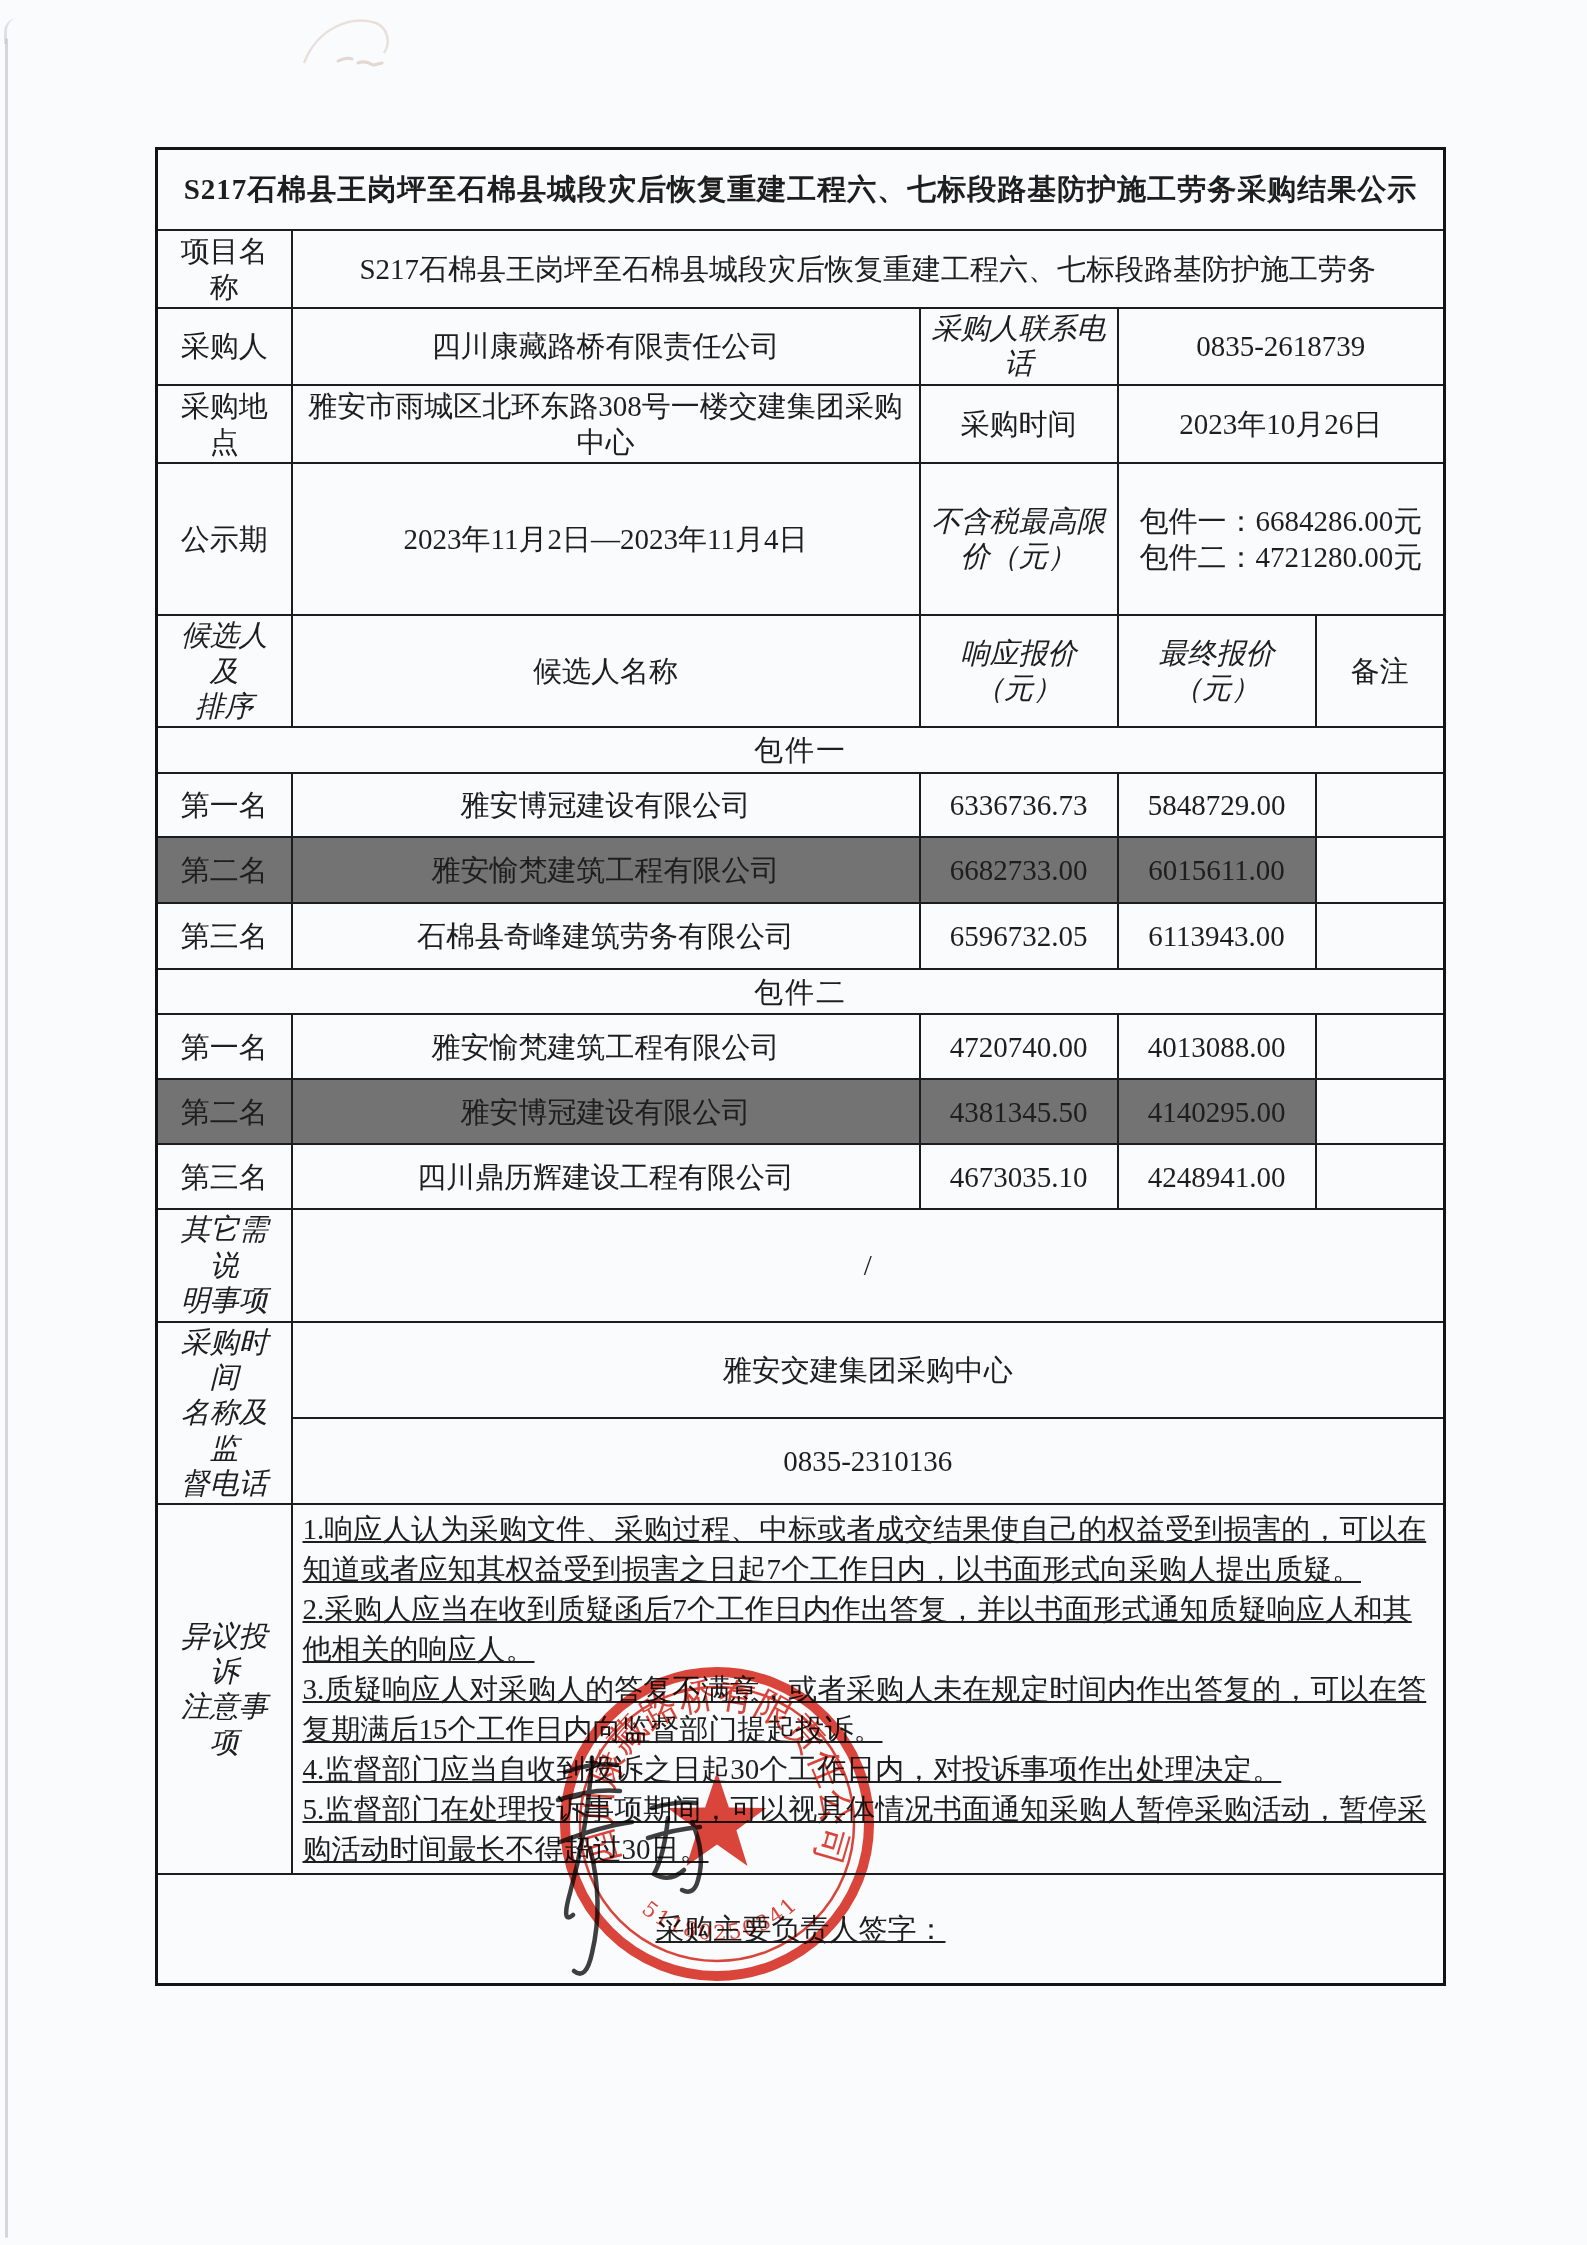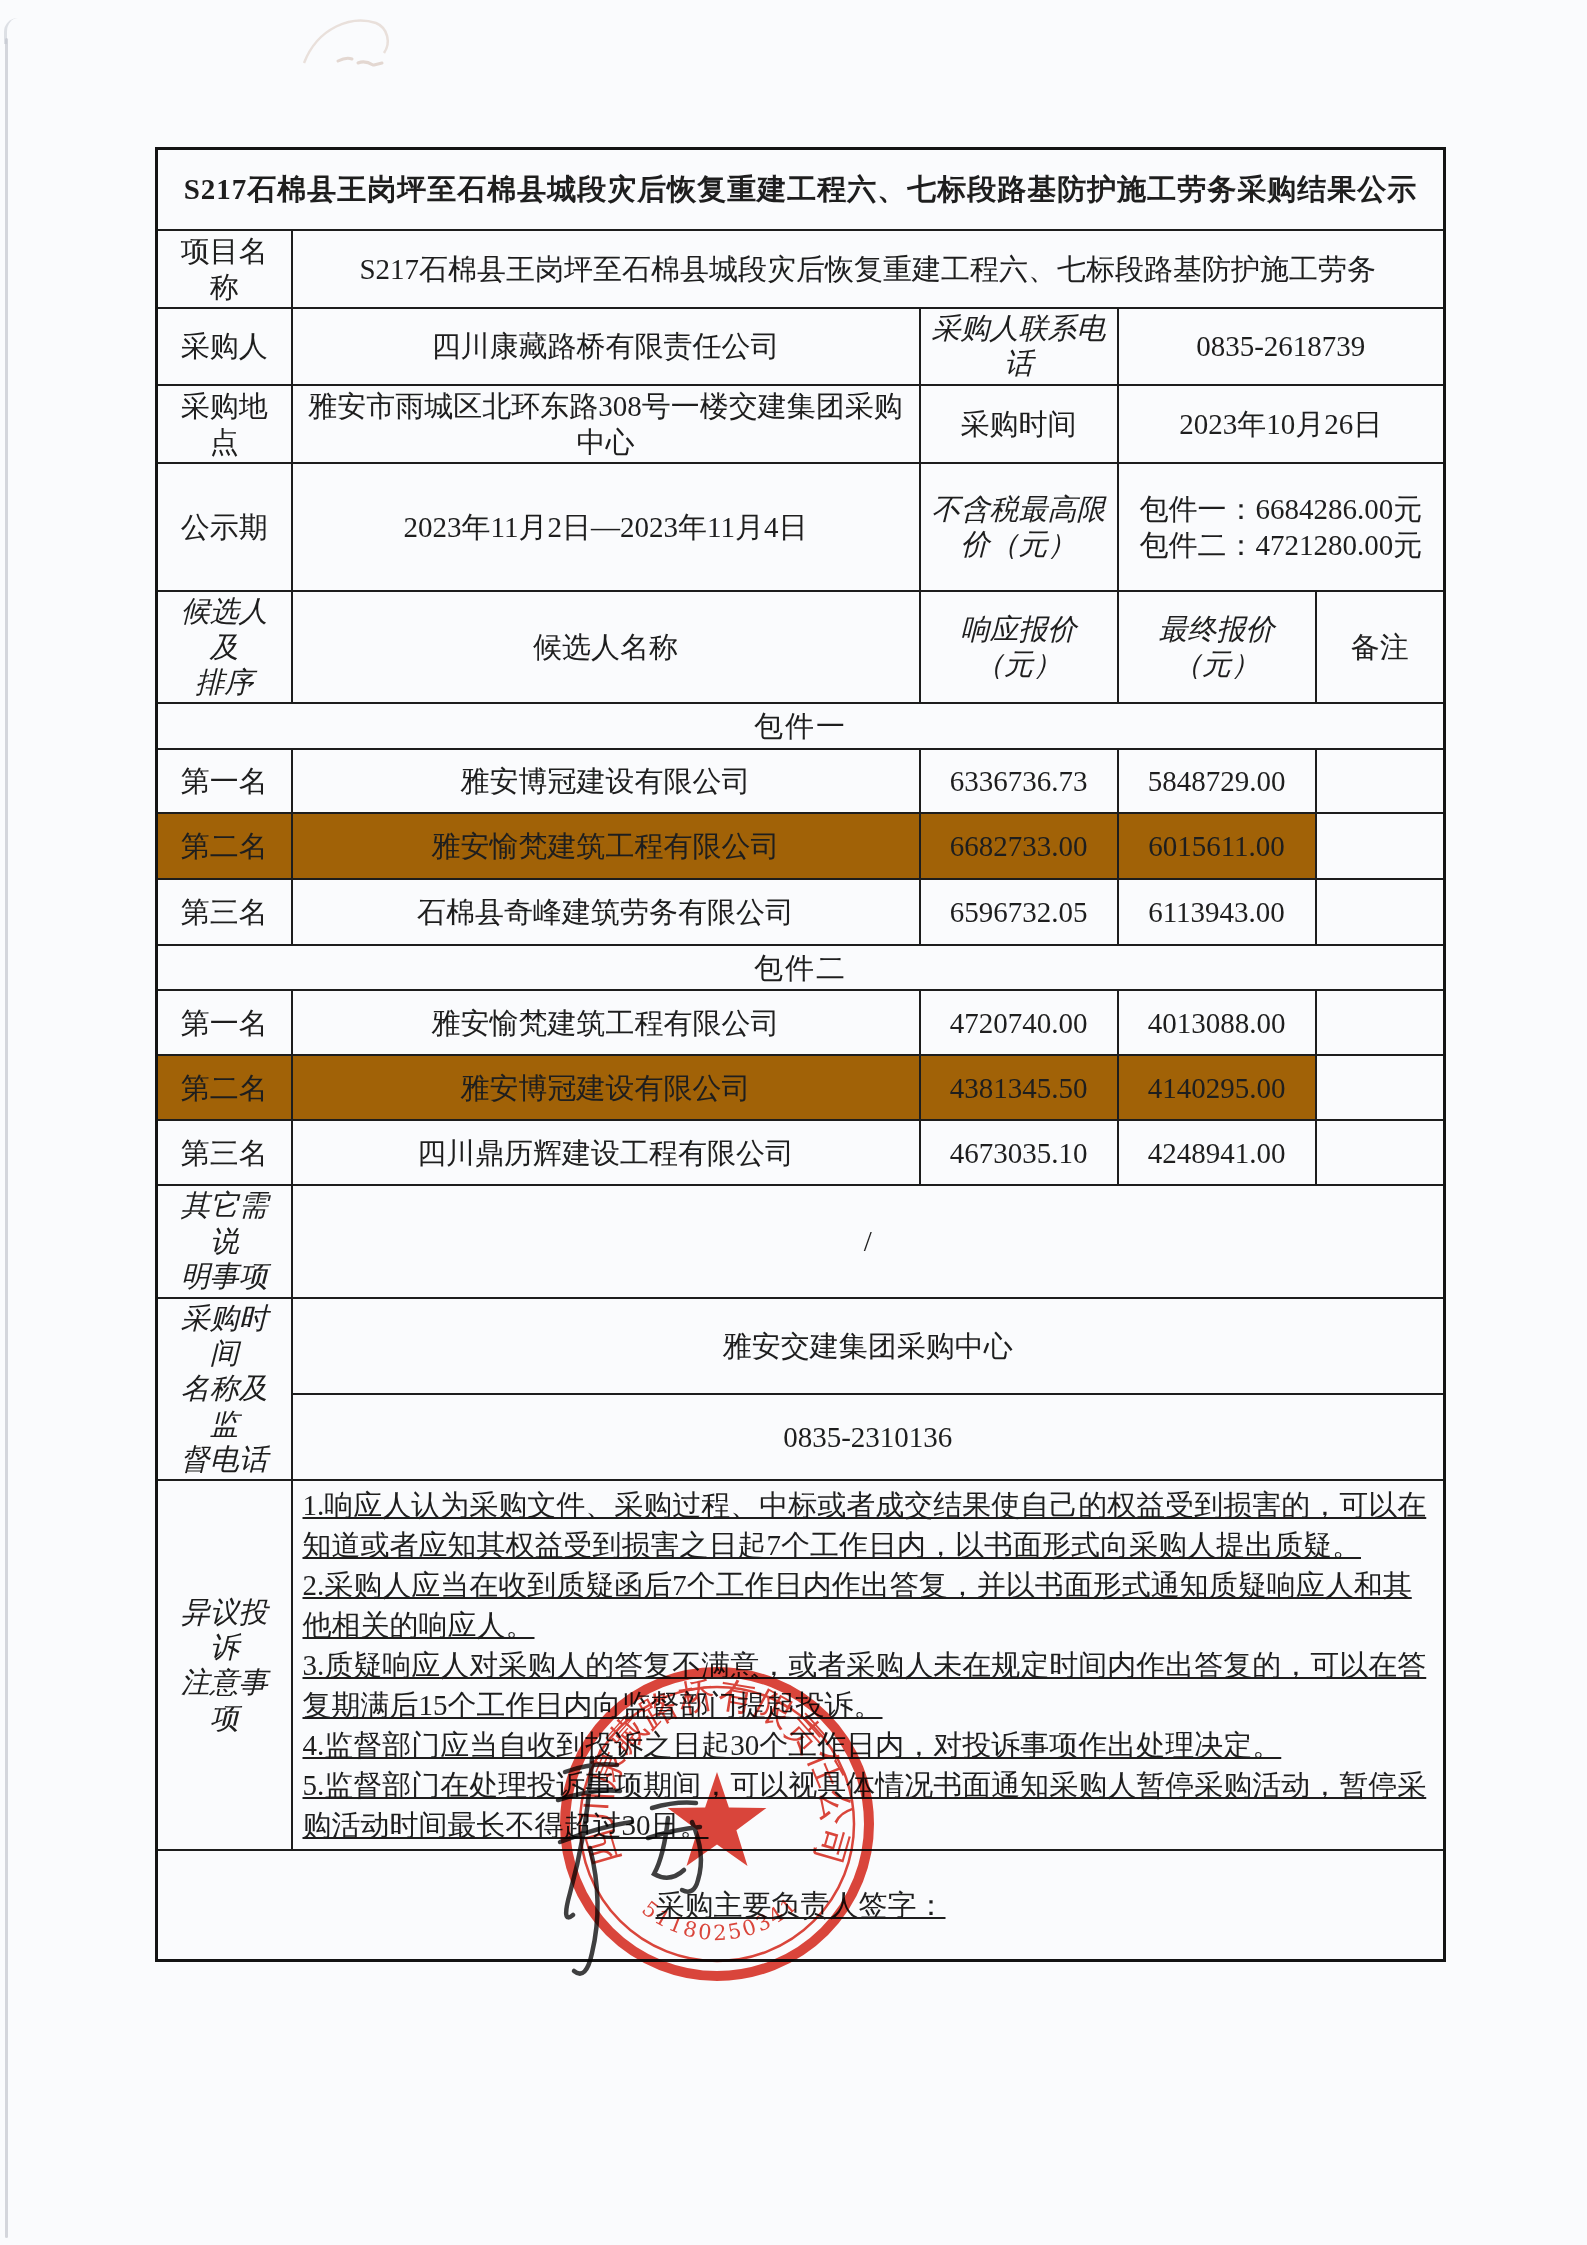--- a/index.html
+++ b/index.html
@@ -25,21 +25,21 @@
     border:2.5px solid #1d1d1d;
     padding:2px 10px;
     vertical-align:middle;
     text-align:center;
     font-size:29px;
     line-height:1.25;
     overflow:hidden;
   }
   td.title-cell{font-size:40px;font-weight:bold;letter-spacing:1px;line-height:1.28;padding:4px 20px;}
   td.left{text-align:left;margin-left:32px;}
-  td.hl{background:#a16207;}
+  td.hl{background:#737373;}
   .two-line div{line-height:1.22;font-style:italic;}
   td.notice-cell{padding:8px 12px;text-decoration:underline;}
   .notice-cell div{font-size:29px;line-height:40px;text-align:left;}
   td.price-cell{text-align:left;font-size:28px;padding-left:8px;line-height:1.45;}
   td.sign-cell{text-align:left;font-size:30px;padding-left:16px;text-decoration:underline;}
   td.addr-cell{line-height:1.3;}
   td.band-cell{letter-spacing:2px;}
   
   .seal{position:absolute;left:552px;top:1659px;width:330px;height:330px;
     mix-blend-mode:multiply;opacity:.93;}
@@ -85,21 +85,21 @@
     <td colspan="2">0835-2618739</td>
   </tr>
 
   <tr style="height:77px">
     <td>采购地点</td>
     <td class="left addr-cell">雅安市雨城区北环东路308号一楼交建集团采购中心</td>
     <td>采购时间</td>
     <td colspan="2">2023年10月26日</td>
   </tr>
 
-  <tr style="height:128px">
+  <tr style="height:152px">
     <td>公示期</td>
     <td>2023年11月2日—2023年11月4日</td>
     <td class="two-line">
       <div>不含税最高限</div>
       <div>价（元）</div>
     </td>
     <td colspan="2" class="price-cell">
       <div>包件一：6684286.00元</div>
       <div>包件二：4721280.00元</div>
     </td>

